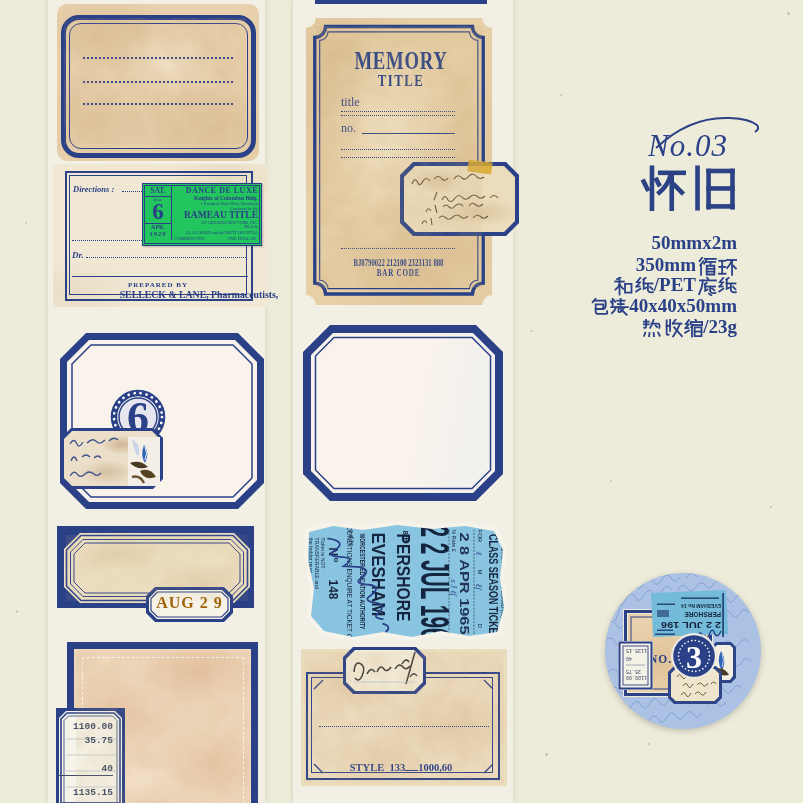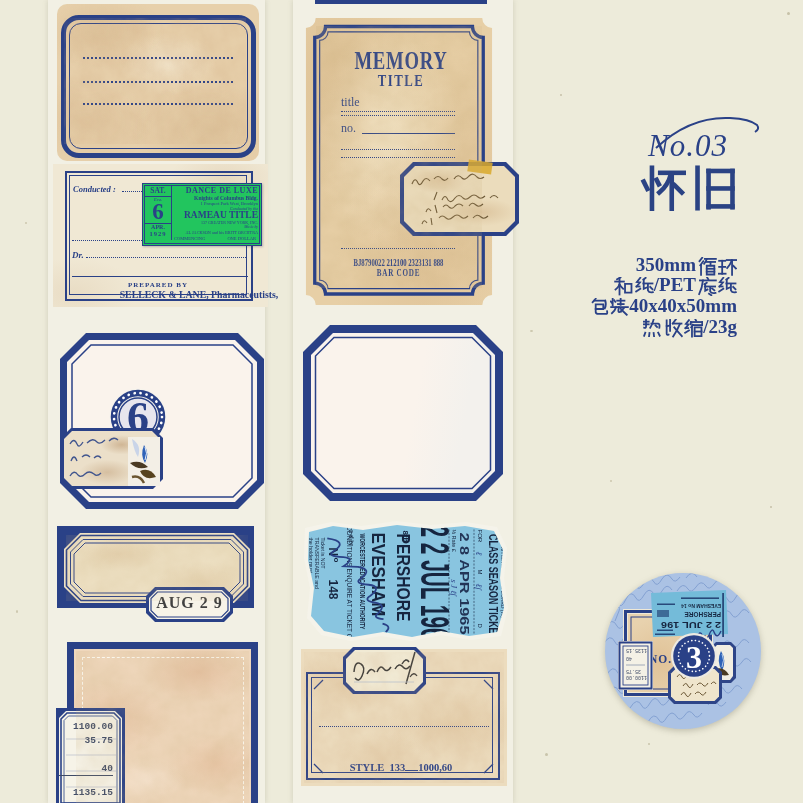--- a/index.html
+++ b/index.html
@@ -34,21 +34,21 @@
 <div class="abs" style="left:83px;top:103px;width:150px;height:0;border-top:2px dotted #2A4187;"></div>
 
 <div class="abs" style="left:53px;top:164px;width:215px;height:143px;background:
   radial-gradient(ellipse 80px 40px at 80% 10%,rgba(190,150,100,.18),transparent 70%),
   radial-gradient(ellipse 90px 50px at 10% 90%,rgba(190,150,100,.14),transparent 70%),
   #F0E8D4;"></div>
 
 <div class="abs" style="left:64.5px;top:171px;width:184.5px;height:126px;border:2px solid #2A4187;"></div>
 <div class="abs" style="left:68.5px;top:175px;width:176px;height:118px;border:1px solid #2A4187;"></div>
 
-<div class="abs navy" style="left:73px;top:184px;font:italic bold 8.5px 'Liberation Serif';">Conducted :</div>
+<div class="abs navy" style="left:73px;top:184px;font:italic bold 8.5px 'Liberation Serif';">Directions :</div>
 
 <div class="abs" style="left:122px;top:191px;width:40px;height:0;border-top:1px dotted #2A4187;"></div>
 
 <div class="abs" style="left:72px;top:240px;width:72px;height:0;border-top:1.5px dotted #2A4187;"></div>
 
 <div class="abs navy" style="left:72px;top:250px;font:italic bold 9px 'Liberation Serif';">Dr.</div>
 
 <div class="abs" style="left:86px;top:257px;width:160px;height:0;border-top:1.5px dotted #2A4187;"></div>
 
 <div class="abs" style="left:72px;top:276px;width:176px;height:0;border-top:1.5px solid #2A4187;"></div>
@@ -134,21 +134,21 @@
   <polygon points="19,6.5 167,6.5 179.5,19 179.5,51 167,63.5 19,63.5 6.5,51 6.5,19" fill="none" stroke="#2A4187" stroke-width="1"></polygon>
   <polygon points="21,10 165,10 176,21 176,49 165,60 21,60 10,49 10,21" fill="none" stroke="#2A4187" stroke-width="1"></polygon>
 </svg>
 
 <div class="abs" style="left:146px;top:587px;width:87px;height:35px;background:#2A4187;clip-path:polygon(9px 0,78px 0,87px 9px,87px 26px,78px 35px,9px 35px,0 26px,0 9px);"></div>
 <div class="abs" style="left:149px;top:590px;width:81px;height:29px;background:#F7F3E8;clip-path:polygon(8px 0,73px 0,81px 8px,81px 21px,73px 29px,8px 29px,0 21px,0 8px);"></div>
 <svg class="abs" style="left:149px;top:590px;" width="81" height="29" viewBox="0 0 81 29">
       <polygon points="8.5,2 72.5,2 79,8.5 79,20.5 72.5,27 8.5,27 2,20.5 2,8.5" fill="none" stroke="#2A4187" stroke-width="1.2"></polygon>
     </svg>
 
-<div class="abs" style="left:149px;top:594px;width:81px;text-align:center;font:bold 16px 'Liberation Serif';color:#404040;letter-spacing:1px;">AUG 2 9</div>
+<div class="abs" style="left:149px;top:594px;width:81px;text-align:center;font:bold 16px 'Liberation Serif';color:#a16207;letter-spacing:1px;">AUG 2 9</div>
 
 <div class="abs" style="left:67px;top:642px;width:191px;height:161px;background:#2A4187;"></div>
 <div class="abs" style="left:74px;top:649px;width:177px;height:154px;background:
   radial-gradient(ellipse 80px 45px at 70% 15%,rgba(200,130,85,.25),transparent 70%),
   radial-gradient(ellipse 90px 55px at 20% 45%,rgba(200,130,85,.2),transparent 70%),
   radial-gradient(ellipse 70px 45px at 80% 75%,rgba(210,140,95,.22),transparent 70%),
   radial-gradient(ellipse 55px 35px at 40% 85%,rgba(252,238,224,.5),transparent 70%),
   #EFD7BC;"></div>
 
 <div class="abs" style="left:82px;top:657px;width:160px;height:146px;border:1.5px dashed #FDFBF4;border-bottom:none;"></div>
@@ -336,20 +336,21 @@
   <g stroke="#2B4384" stroke-width="10" stroke-linecap="square" fill="none">
     <path d="M12,6 L12,94"></path>
     <path d="M36,13 L88,13"></path>
     <path d="M36,13 L36,92"></path>
     <path d="M88,13 L88,92"></path>
     <path d="M36,51 L88,51"></path>
     <path d="M36,90 L88,90"></path>
   </g>
 </svg>
 
+<div class="abs navy" style="left:437px;top:232px;width:300px;text-align:right;font:bold 19px 'Liberation Serif';">50mmx2m</div>
 
 <div class="abs" style="left:437px;top:254px;width:300px;height:22px;display:flex;justify-content:flex-end;align-items:center;">
   <span class="navy" style="font:bold 19px 'Liberation Serif';text-align:right;">350mm</span>
   <svg width="19" height="19" viewBox="0 0 100 100" style="margin:2.5px 0 0 1.5px;">
         <g stroke="#2A4187" stroke-width="9.5" stroke-linecap="square" fill="none">
           <path d="M22,4 L8,22"></path>
           <path d="M28,22 L12,44"></path>
           <path d="M16,42 L16,94"></path>
           <path d="M36,10 L94,10"></path>
           <path d="M46,12 Q40,28 32,36"></path>

